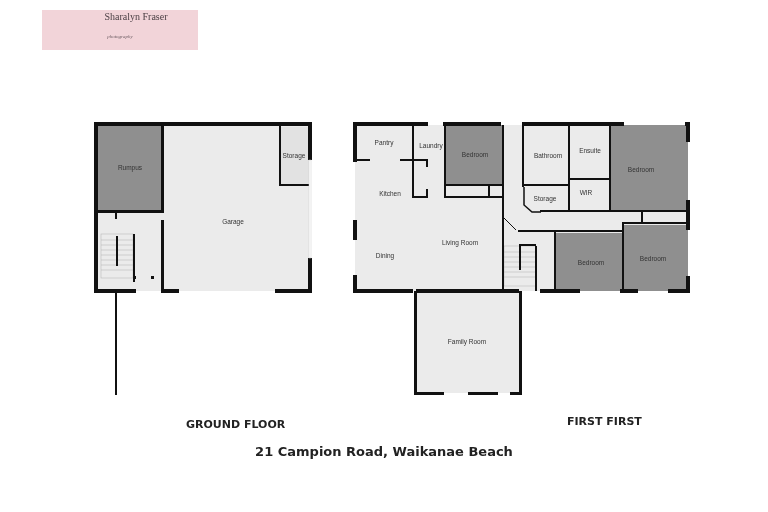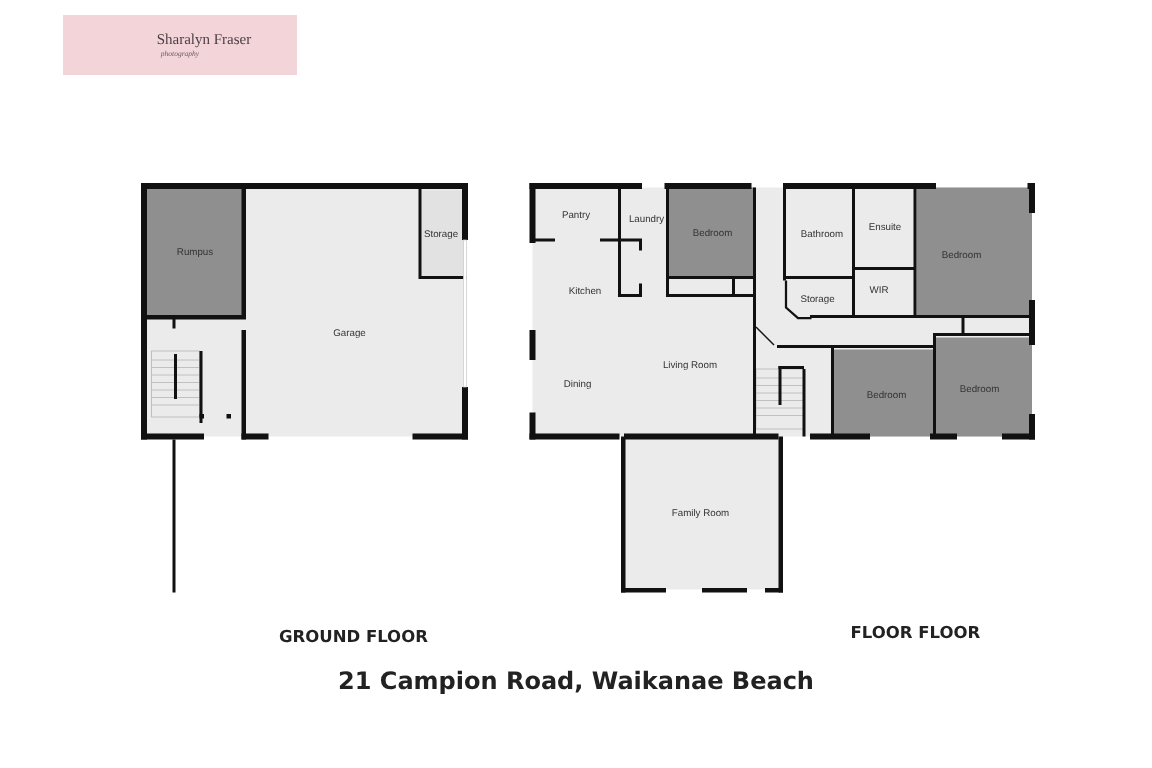--- a/index.html
+++ b/index.html
@@ -1,23 +1,23 @@
 <!DOCTYPE html>
 <html><head>
 <meta charset="utf-8">
 <style>
   html, body { margin: 0; padding: 0; }
   body { width: 768px; height: 512px; background: #ffffff; position: relative; overflow: hidden; font-family: "Liberation Sans", sans-serif; }
   .logo { position: absolute; left: 42px; top: 10px; width: 156px; height: 40px; background: #f2d4d9; }
-  .logo-name { position: absolute; left: 0; right: 0; top: 11px; text-align: center; font-family: "Liberation Serif", serif; font-size: 10px; color: #4a3f44; padding-left: 32px; }
+  .logo-name { position: absolute; left: 0; right: 0; top: 1px; text-align: center; font-family: "Liberation Serif", serif; font-size: 10px; color: #4a3f44; padding-left: 32px; }
   .logo-sub { position: absolute; left: 0; right: 0; top: 24px; text-align: center; font-family: "Liberation Serif", serif; font-style: italic; font-size: 5px; color: #6a5a60; }
   svg.plan { position: absolute; left: 0; top: 0; }
   .room-label { font-family: "Liberation Sans", sans-serif; font-size: 6.5px; fill: #333; }
   .floor-label { position: absolute; font-family: "DejaVu Sans", sans-serif; font-weight: bold; font-size: 11px; color: #222; text-align: right; }
-  .address { position: absolute; left: 0; width: 768px; top: 444px; text-align: center; font-family: "DejaVu Sans", sans-serif; font-weight: bold; font-size: 16px; color: #222; }
+  .address { position: absolute; left: 0; width: 768px; top: 444px; text-align: center; font-family: "DejaVu Sans", sans-serif; font-weight: bold; font-size: 13px; color: #222; }
   .disclaimer { position: absolute; left: 0; width: 768px; top: 470px; text-align: center; font-family: "Liberation Sans", sans-serif; font-size: 7.2px; line-height: 10px; color: #333; }
 </style>
 </head>
 <body>
 
 <div class="logo">
   <div class="logo-name">Sharalyn Fraser</div>
   <div class="logo-sub">photography</div>
 </div>
 
@@ -161,17 +161,17 @@
     <text class="room-label" x="586" y="195" text-anchor="middle">WIR</text>
     <text class="room-label" x="460" y="245" text-anchor="middle">Living Room</text>
     <text class="room-label" x="385" y="258" text-anchor="middle">Dining</text>
     <text class="room-label" x="591" y="265" text-anchor="middle">Bedroom</text>
     <text class="room-label" x="653" y="261" text-anchor="middle">Bedroom</text>
     <text class="room-label" x="467" y="344" text-anchor="middle">Family Room</text>
   </g>
 </svg>
 
 <div class="floor-label" style="left:186px; top:418px;">GROUND FLOOR</div>
-<div class="floor-label" style="left:567px; top:415px;">FLOOR FLOOR</div>
+<div class="floor-label" style="left:567px; top:415px;">FIRST FIRST</div>
 
 <div class="address">21 Campion Road, Waikanae Beach</div>
 <div class="disclaimer">
 </div>
 
 </body></html>

